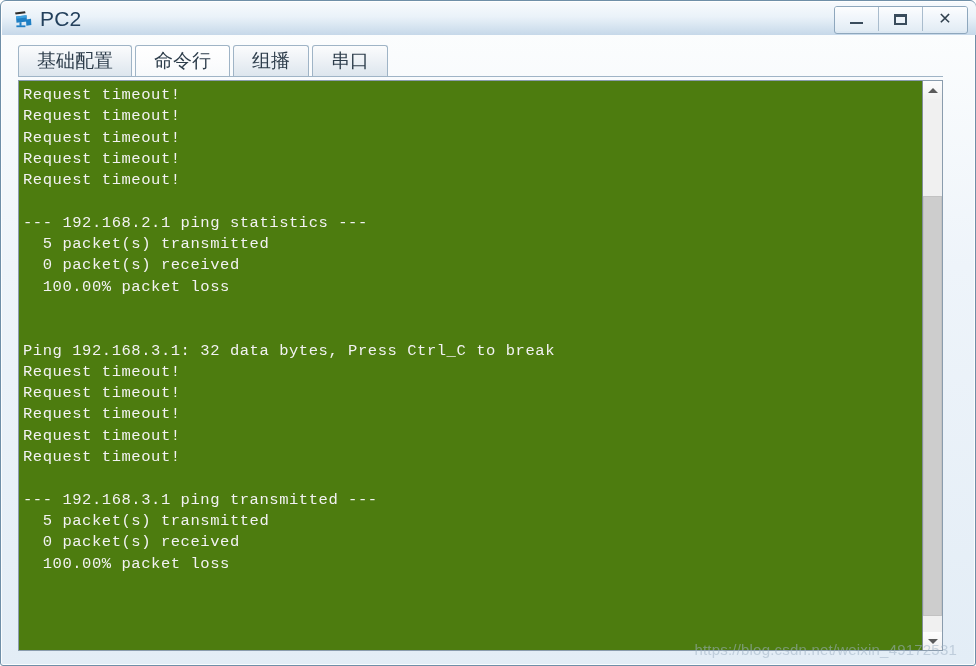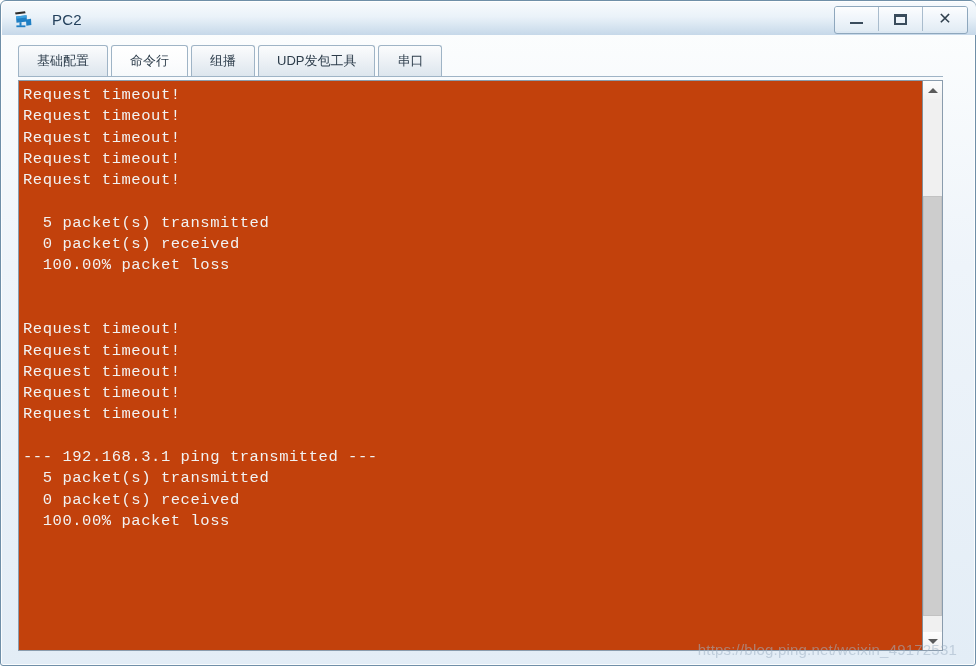--- a/index.html
+++ b/index.html
@@ -44,26 +44,25 @@
     align-items: center;
     gap: 7px;
     height: 24px;
   }
   .app-icon {
     width: 20px; height: 20px;
     position: relative;
     display: block;
   }
   .title-text {
-    font-size: 15px;
+    font-size: 21px;
     color: #23405c;
     font-family: "Liberation Sans", sans-serif;
     letter-spacing: 0.2px;
     white-space: nowrap;
-    margin-left: 12px;
   }
 
   
   .win-buttons {
     position: absolute;
     right: 8px;
     top: 4px;
     display: flex;
     height: 26px;
     border: 1px solid #8ea7bd;
@@ -119,21 +118,21 @@
     margin-right: 3px;
     padding: 0 18px;
     display: flex;
     align-items: center;
     justify-content: center;
     box-sizing: border-box;
     border: 1px solid #9fb4c6;
     border-bottom: none;
     border-radius: 3px 3px 0 0;
     background: linear-gradient(to bottom, #fbfcfd 0%, #eef2f6 45%, #dde6ee 100%);
-    font-size: 13px;
+    font-size: 19px;
     color: #2d3d4b;
     font-family: "Liberation Sans", "DejaVu Sans", sans-serif;
     white-space: nowrap;
   }
   .tab.active {
     background: linear-gradient(to bottom, #ffffff 0%, #fbfcfd 60%, #f6f9fb 100%);
     position: relative;
     z-index: 2;
   }
 
@@ -144,21 +143,21 @@
     top: 79px;
     width: 925px;
     height: 571px;
     box-sizing: border-box;
     border: 1px solid #8a9cad;
     background: #000000;
     display: flex;
   }
   .term {
     flex: 1 1 auto;
-    background: #c2410c;
+    background: #4d7c0f;
     overflow: hidden;
     padding: 4px 16px 0 4px;
     box-sizing: border-box;
   }
   .term-line {
     font-family: "Liberation Mono", "DejaVu Sans Mono", monospace;
     font-size: 15.5px;
     line-height: 21.3px;
     color: #f2f2f2;
     white-space: pre;
@@ -267,40 +266,39 @@
     <div class="tab">
       <span>基础配置</span>
     </div>
     <div class="tab active">
       <span>命令行</span>
     </div>
     <div class="tab">
       <span>组播</span>
     </div>
     <div class="tab">
-      <span>UDP发包工具</span>
-    </div>
-    <div class="tab">
       <span>串口</span>
     </div>
   </div>
 
   <div class="term-wrap">
     <div class="term" id="terminal-output">
         <div class="term-line">Request timeout!</div>
         <div class="term-line">Request timeout!</div>
         <div class="term-line">Request timeout!</div>
         <div class="term-line">Request timeout!</div>
         <div class="term-line">Request timeout!</div>
         <div class="term-line">&nbsp;</div>
+        <div class="term-line">--- 192.168.2.1 ping statistics ---</div>
         <div class="term-line">  5 packet(s) transmitted</div>
         <div class="term-line">  0 packet(s) received</div>
         <div class="term-line">  100.00% packet loss</div>
         <div class="term-line">&nbsp;</div>
         <div class="term-line">&nbsp;</div>
+        <div class="term-line">Ping 192.168.3.1: 32 data bytes, Press Ctrl_C to break</div>
         <div class="term-line">Request timeout!</div>
         <div class="term-line">Request timeout!</div>
         <div class="term-line">Request timeout!</div>
         <div class="term-line">Request timeout!</div>
         <div class="term-line">Request timeout!</div>
         <div class="term-line">&nbsp;</div>
         <div class="term-line">--- 192.168.3.1 ping transmitted ---</div>
         <div class="term-line">  5 packet(s) transmitted</div>
         <div class="term-line">  0 packet(s) received</div>
         <div class="term-line">  100.00% packet loss</div>
@@ -312,15 +310,15 @@
         <span class="arrow-up"></span>
       </div>
       <div class="sb-track-top"></div>
       <div class="sb-thumb"></div>
       <div class="sb-btn down">
         <span class="arrow-down"></span>
       </div>
     </div>
   </div>
 
-  <div class="watermark">https://blog.ping.net/weixin_49172531</div>
+  <div class="watermark">https://blog.csdn.net/weixin_49172531</div>
 
 </div>
 
 </body></html>

